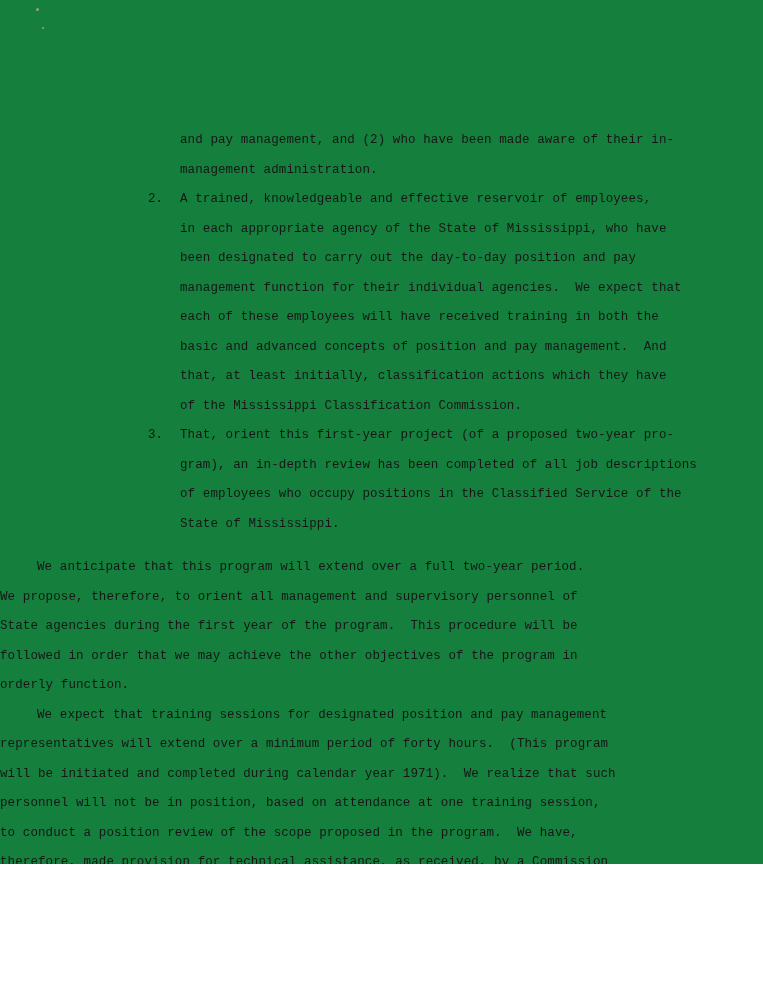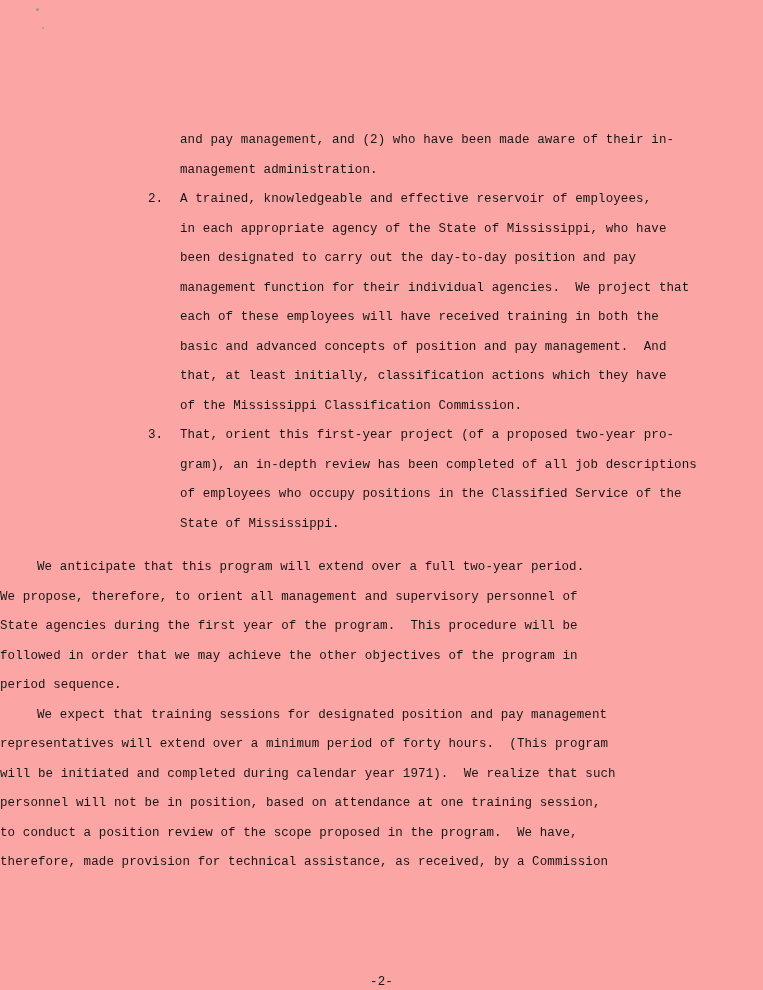--- a/index.html
+++ b/index.html
@@ -3,22 +3,22 @@
 <meta charset="utf-8">
 <style>
   html, body {
     margin: 0;
     padding: 0;
     background: #ffffff;
   }
   .page {
     position: relative;
     width: 763px;
-    height: 990px;
-    background: #fca5a5;
+    height: 864px;
+    background: #15803d;
     overflow: hidden;
     font-family: "Liberation Mono", "DejaVu Sans Mono", monospace;
     font-size: 12.5px;
     color: #161616;
     -webkit-font-smoothing: antialiased;
   }
   .speck {
     position: absolute;
     background: #9a9a9a;
     border-radius: 50%;
@@ -93,21 +93,21 @@
         <div class="line">and pay management, and (2) who have been made aware of their in-</div>
         <div class="line">management administration.</div>
       </div>
 
     <div class="numbered-item">
       <div class="item-number">2.</div>
       <div class="item-lines">
           <div class="line">A trained, knowledgeable and effective reservoir of employees,</div>
           <div class="line">in each appropriate agency of the State of Mississippi, who have</div>
           <div class="line">been designated to carry out the day-to-day position and pay</div>
-          <div class="line">management function for their individual agencies.  We project that</div>
+          <div class="line">management function for their individual agencies.  We expect that</div>
           <div class="line">each of these employees will have received training in both the</div>
           <div class="line">basic and advanced concepts of position and pay management.  And</div>
           <div class="line">that, at least initially, classification actions which they have</div>
           <div class="line">of the Mississippi Classification Commission.</div>
         </div>
     </div>
 
     <div class="numbered-item">
       <div class="item-number">3.</div>
       <div class="item-lines">
@@ -116,21 +116,21 @@
           <div class="line">of employees who occupy positions in the Classified Service of the</div>
           <div class="line">State of Mississippi.</div>
         </div>
     </div>
 
     <div class="paragraph p1">
         <div class="line">We anticipate that this program will extend over a full two-year period.</div>
         <div class="line">We propose, therefore, to orient all management and supervisory personnel of</div>
         <div class="line">State agencies during the first year of the program.  This procedure will be</div>
         <div class="line">followed in order that we may achieve the other objectives of the program in</div>
-        <div class="line">period sequence.</div>
+        <div class="line">orderly function.</div>
       </div>
 
     <div class="paragraph p2">
         <div class="line">We expect that training sessions for designated position and pay management</div>
         <div class="line">representatives will extend over a minimum period of forty hours.  (This program</div>
         <div class="line">will be initiated and completed during calendar year 1971).  We realize that such</div>
         <div class="line">personnel will not be in position, based on attendance at one training session,</div>
         <div class="line">to conduct a position review of the scope proposed in the program.  We have,</div>
         <div class="line">therefore, made provision for technical assistance, as received, by a Commission</div>
       </div>

